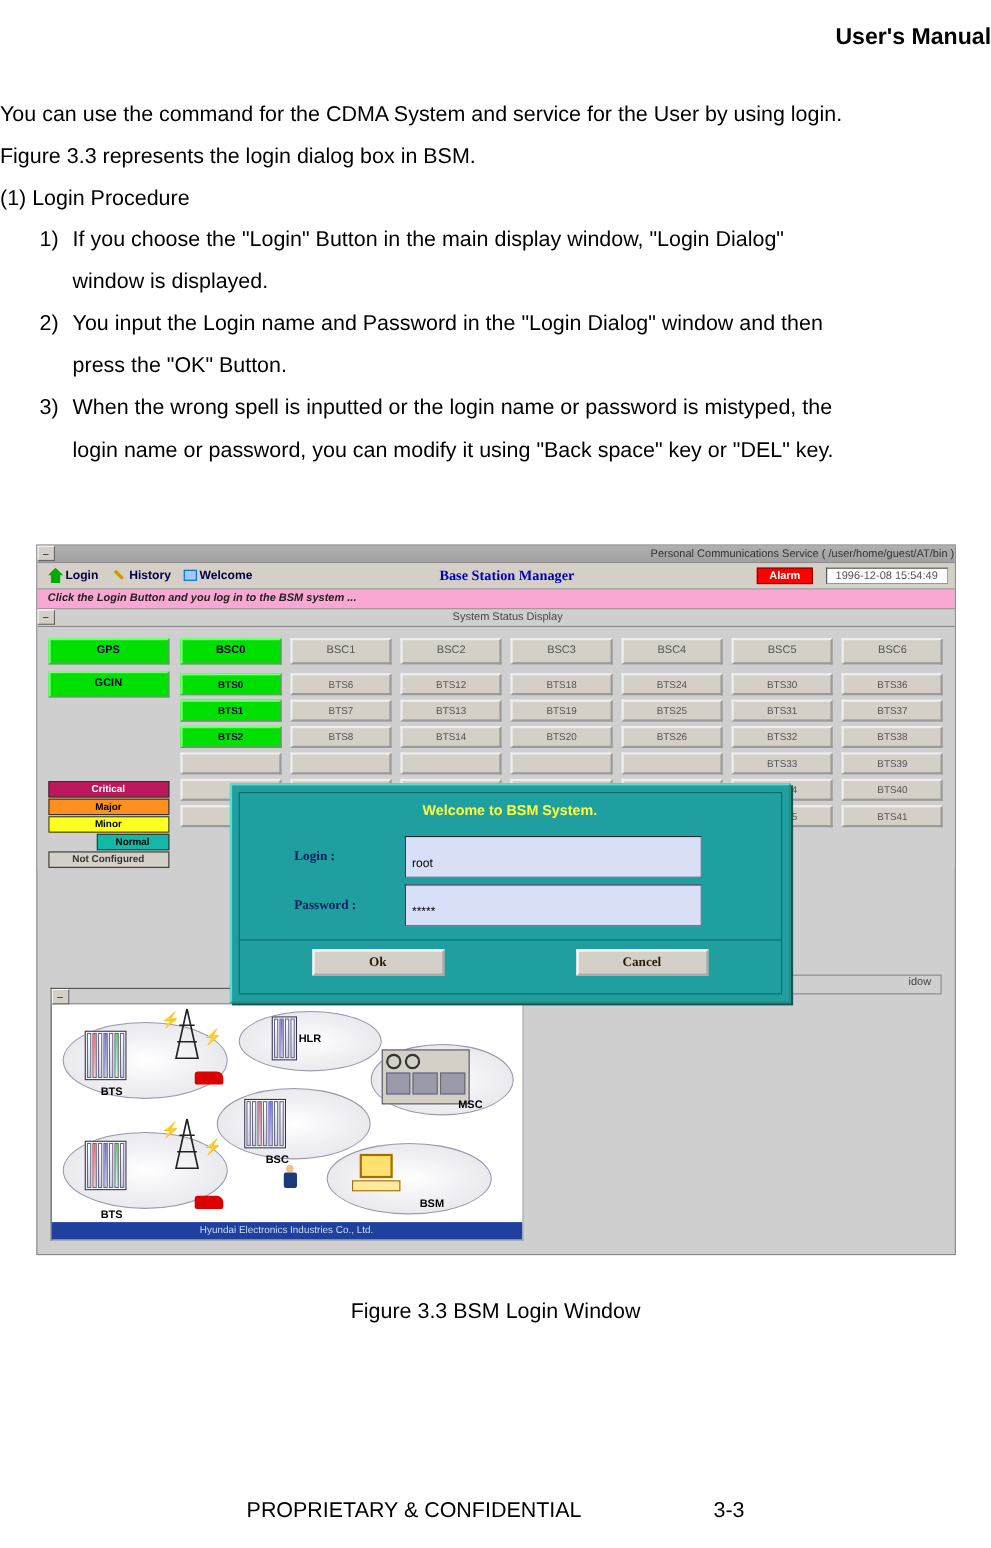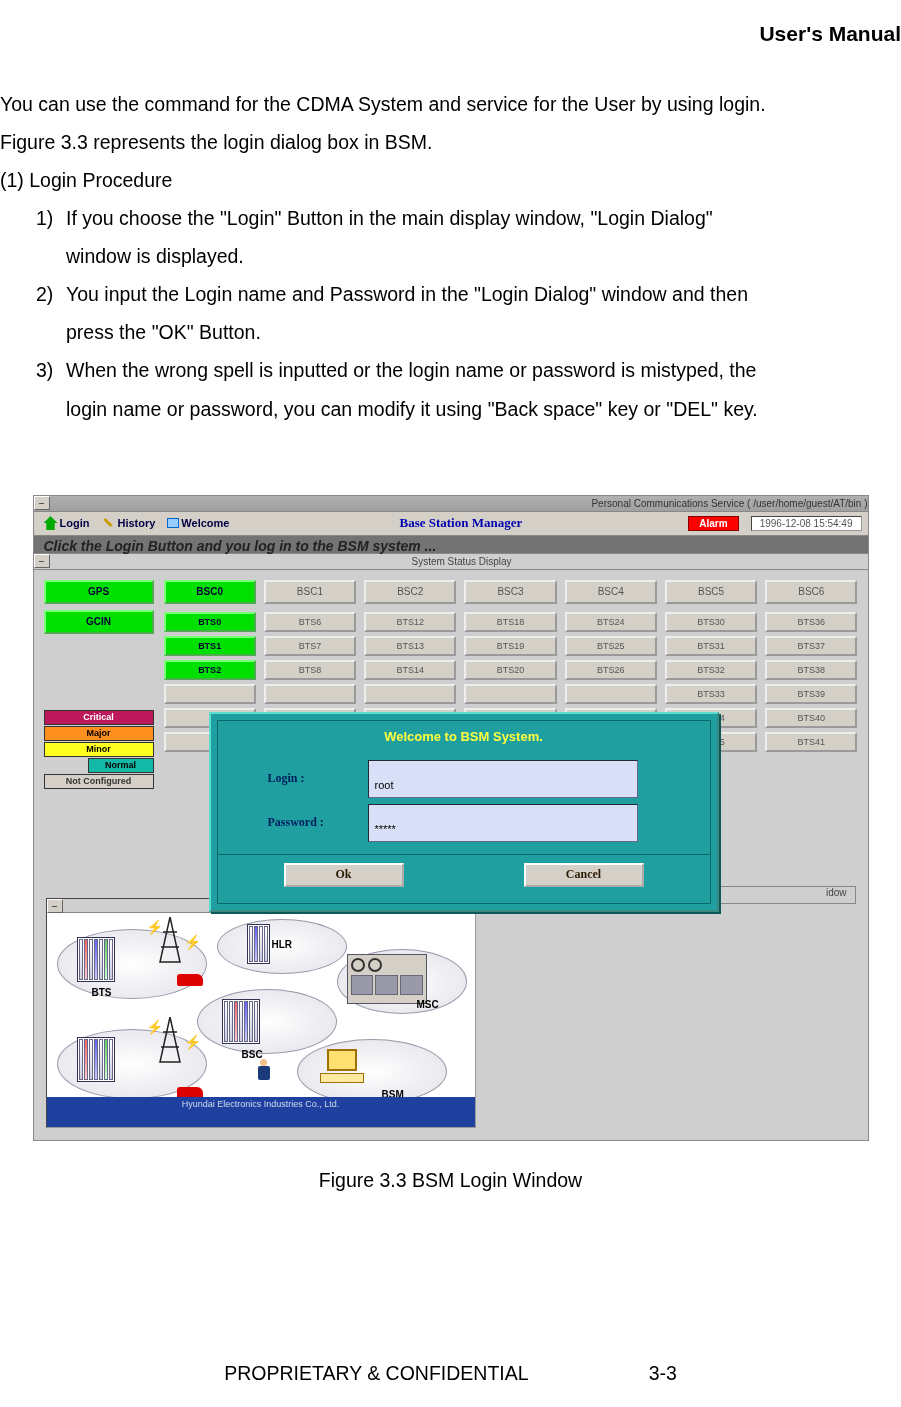--- a/index.html
+++ b/index.html
@@ -75,22 +75,22 @@
   .ico-house { background: linear-gradient(#0a0,#0a0); clip-path: polygon(50% 0,100% 50%,80% 50%,80% 100%,20% 100%,20% 50%,0 50%); }
   .ico-pen { background: #c90; transform: rotate(45deg); width:10px;height:3px; margin:5px 2px; }
   .ico-mon { border:1px solid #06c; width:12px;height:10px; background:#9cf; }
   .tb-title { flex:1; text-align:center; color:#0000b0; font-weight:bold; font-size:13px; font-family:"Times New Roman",serif; }
   .tb-alarm {
     background:#ff0000; color:#fff; font-size:10px; font-weight:bold;
     padding:1px 10px; border:1px solid #800;
   }
   .tb-time { background:#fff; border:1px inset #999; padding:1px 8px; font-size:10px; color:#555; margin-left:8px; }
   .hintbar {
-    height:18px; background:#737373; border-bottom:1px solid #888;
-    font-style:italic; font-weight:bold; font-size:14px; color:#222;
+    height:18px; background:#f9a8d4; border-bottom:1px solid #888;
+    font-style:italic; font-weight:bold; font-size:10px; color:#222;
     padding:2px 10px;
   }
   .status-sec {
     background:#cfcfcf;
   }
   .status-titlebar {
     height:16px; display:flex; align-items:center; border-bottom:1px solid #888;
   }
   .status-title { flex:1; text-align:center; font-size:10px; color:#444; }
   .status-body {
@@ -147,21 +147,21 @@
   .rack span{ width:4px; background:linear-gradient(#fff,#ccd); border:1px solid #668;}
   .rack .r{ background:linear-gradient(#f66,#fcc);}
   .rack .b{ background:linear-gradient(#66f,#ccf);}
   .rack .g{ background:linear-gradient(#6c6,#cfc);}
   .node-lbl{ position:absolute; font-size:10px; font-weight:bold; color:#000;}
   .person{ position:absolute; width:14px; height:24px;}
   .person .head{width:7px;height:7px;border-radius:50%;background:#f3c08a;margin:0 auto;}
   .person .body{width:12px;height:14px;background:#1a3a7a;margin:0 auto;border-radius:2px;}
   .bolt{position:absolute;color:#f00;font-size:14px;font-weight:bold;}
   .footer-bar{
-    position:absolute;bottom:0;left:0;right:0;height:30px;
+    position:absolute;bottom:0;left:0;right:0;height:16px;
     background:#2040a0;color:#cde;font-size:9px;text-align:center;line-height:14px;
   }
   .msgwin{
     position:absolute; right:12px; bottom:236px; width:360px; height:18px;
     background:#cfcfcf; border:1px solid #888; display:flex;
   }
   .msgwin .t{flex:1;text-align:right;padding-right:8px;font-size:10px;color:#444;}
 
   
   .login-dlg{
@@ -189,21 +189,21 @@
   }
   .login-sep{ border-top:1px solid #0a6a6a; margin:12px 0 8px 0;}
   .login-btns{ display:flex; justify-content:center; gap:120px; padding-bottom:6px;}
   .login-btn{
     width:120px; height:24px; background:#d4d0c8; border:2px outset #fff;
     font-family:"Times New Roman",serif; font-weight:bold; font-size:12px;
     color:#2a1a00; display:flex;align-items:center;justify-content:center;
   }
 
   .fig-caption{
-    text-align:center; font-size:19.5px; margin-top:28px;
+    text-align:center; font-size:19.5px; margin-top:40px;
   }
   .page-footer{
     position:absolute; bottom:22px; left:0; right:0;
     text-align:center; font-size:19.5px;
     display:flex; justify-content:center; gap:120px;
   }
 </style>
 </head>
 <body>
 

